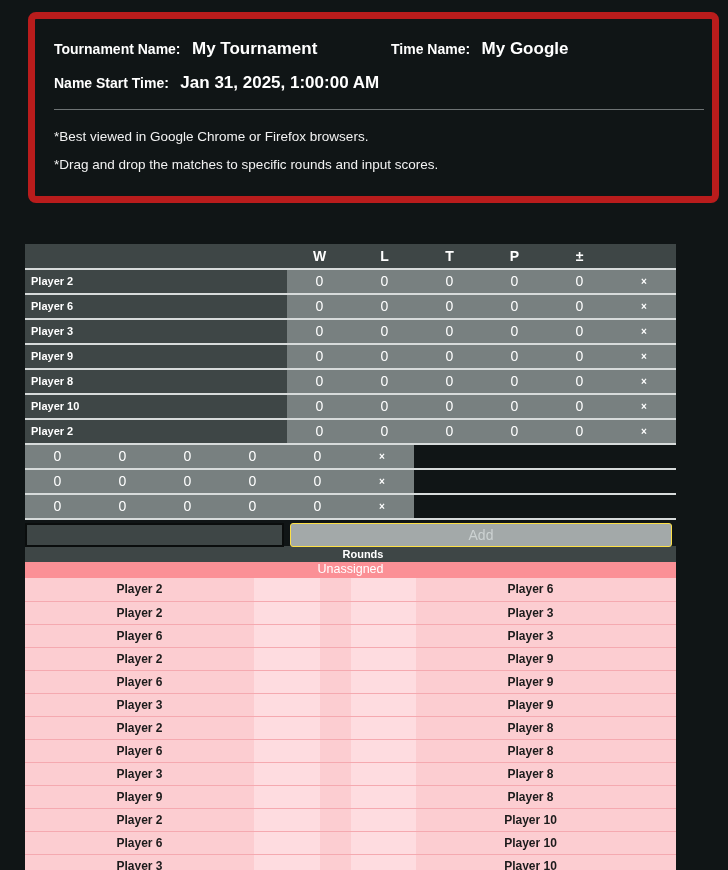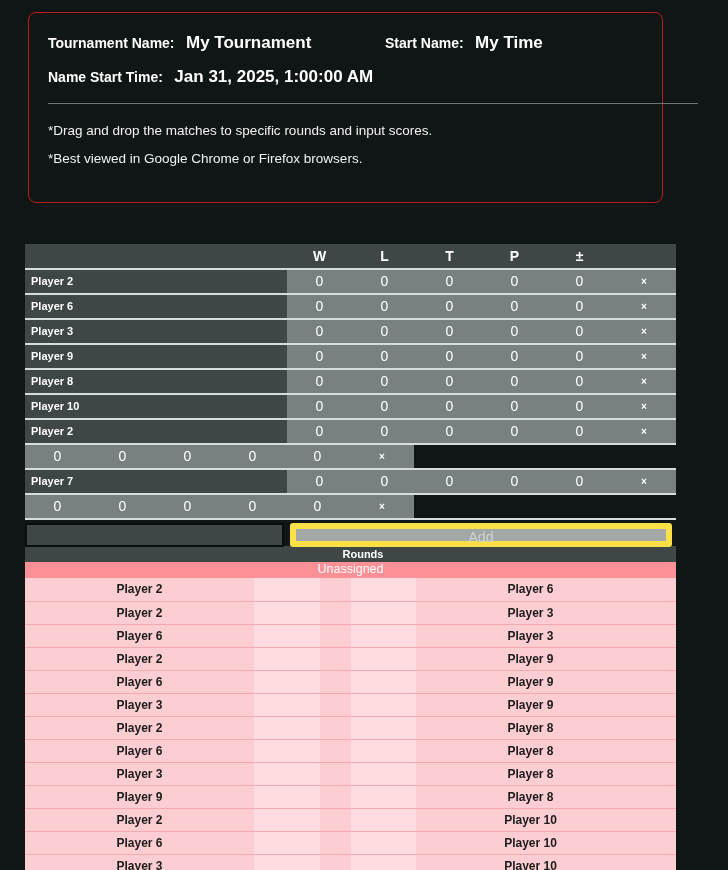--- a/index.html
+++ b/index.html
@@ -6,22 +6,22 @@
   html,body { width:728px; height:870px; overflow:hidden; }
   body {
     background:#101516;
     font-family:"Liberation Sans", sans-serif;
     position:relative;
     color:#fff;
   }
 
   
   .info-box{
-    position:absolute; left:28px; top:12px; width:635px; height:191px;
-    border:1px solid #b91c1c; border-radius:8px;
+    position:absolute; left:28px; top:12px; width:691px; height:191px;
+    border:7px solid #b91c1c; border-radius:8px;
     padding:20px 22px 0 19px;
   }
   .info-grid{ display:grid; grid-template-columns:337px 1fr; row-gap:14px; }
   .info-pair{ white-space:nowrap; }
   .info-label{ font-size:14px; font-weight:bold; color:#fff; }
   .info-value{ font-size:17px; font-weight:bold; color:#fff; margin-left:7px; }
   .divider{ border:none; border-top:1px solid #6e7374; margin-top:16px; width:650px; }
   .note{ font-size:13.5px; color:#f2f2f2; margin-top:19px; font-weight:400; }
   .note + .note{ margin-top:13px; }
 
@@ -43,21 +43,21 @@
     font-weight:bold; text-align:center; line-height:23px; cursor:pointer; }
 
   .add-row{ height:28px; border-top:2px solid #d7dbdb; position:relative; background:#101516; }
   .add-input{
     position:absolute; left:0; top:3px; width:259px; height:24px;
     background:#3e4646; border:2px solid #0a0d0d; color:#fff;
     font-family:"Liberation Sans", sans-serif; font-size:13px; padding:0 5px;
   }
   .add-btn{
     position:absolute; left:265px; top:3px; width:382px; height:24px;
-    background:#a3a9a9; color:#ccd2d2; border:6px solid #fde047; border-radius:3px;
+    background:#a3a9a9; color:#ccd2d2; border:1px solid #fde047; border-radius:3px;
     font-family:"Liberation Sans", sans-serif; font-size:14px; cursor:pointer;
   }
 
   .rounds-title-bar{ height:16px; background:#3e4646; color:#fff;
     font-size:11px; font-weight:bold; text-align:center; line-height:16px;padding-left:25px; }
   .unassigned-bar{ height:16px; background:#fb9096; color:#fff;
     font-size:12.5px; text-align:center; line-height:15px; }
 
   .match-row{ display:flex; height:23px; background:#fccdd1; }
   .match-row + .match-row{ border-top:1px solid #f5a9b0; }
@@ -73,31 +73,31 @@
 </head>
 <body>
 
 <div class="info-box">
   <div class="info-grid">
     <div class="info-pair">
       <span class="info-label">Tournament Name:</span>
       <span class="info-value">My Tournament</span>
     </div>
     <div class="info-pair">
-      <span class="info-label">Start Name:</span>
-      <span class="info-value">My Time</span>
+      <span class="info-label">Time Name:</span>
+      <span class="info-value">My Google</span>
     </div>
     <div class="info-pair">
       <span class="info-label">Name Start Time:</span>
       <span class="info-value">Jan 31, 2025, 1:00:00 AM</span>
     </div>
   </div>
   <hr class="divider">
+  <p class="note">*Best viewed in Google Chrome or Firefox browsers.</p>
   <p class="note">*Drag and drop the matches to specific rounds and input scores.</p>
-  <p class="note">*Best viewed in Google Chrome or Firefox browsers.</p>
 </div>
 
 <div class="board">
 
   <div class="st-header">
     <div class="spacer-name"></div>
     <div class="st-col">W</div>
     <div class="st-col">L</div>
     <div class="st-col">T</div>
     <div class="st-col">P</div>
@@ -171,21 +171,20 @@
       </div>
       <div class="st-row">
         <div class="st-val">0</div>
         <div class="st-val">0</div>
         <div class="st-val">0</div>
         <div class="st-val">0</div>
         <div class="st-val">0</div>
         <div class="st-x">×</div>
       </div>
       <div class="st-row">
-        <div class="st-name">Player 7</div>
         <div class="st-val">0</div>
         <div class="st-val">0</div>
         <div class="st-val">0</div>
         <div class="st-val">0</div>
         <div class="st-val">0</div>
         <div class="st-x">×</div>
       </div>
       <div class="st-row">
         <div class="st-val">0</div>
         <div class="st-val">0</div>

